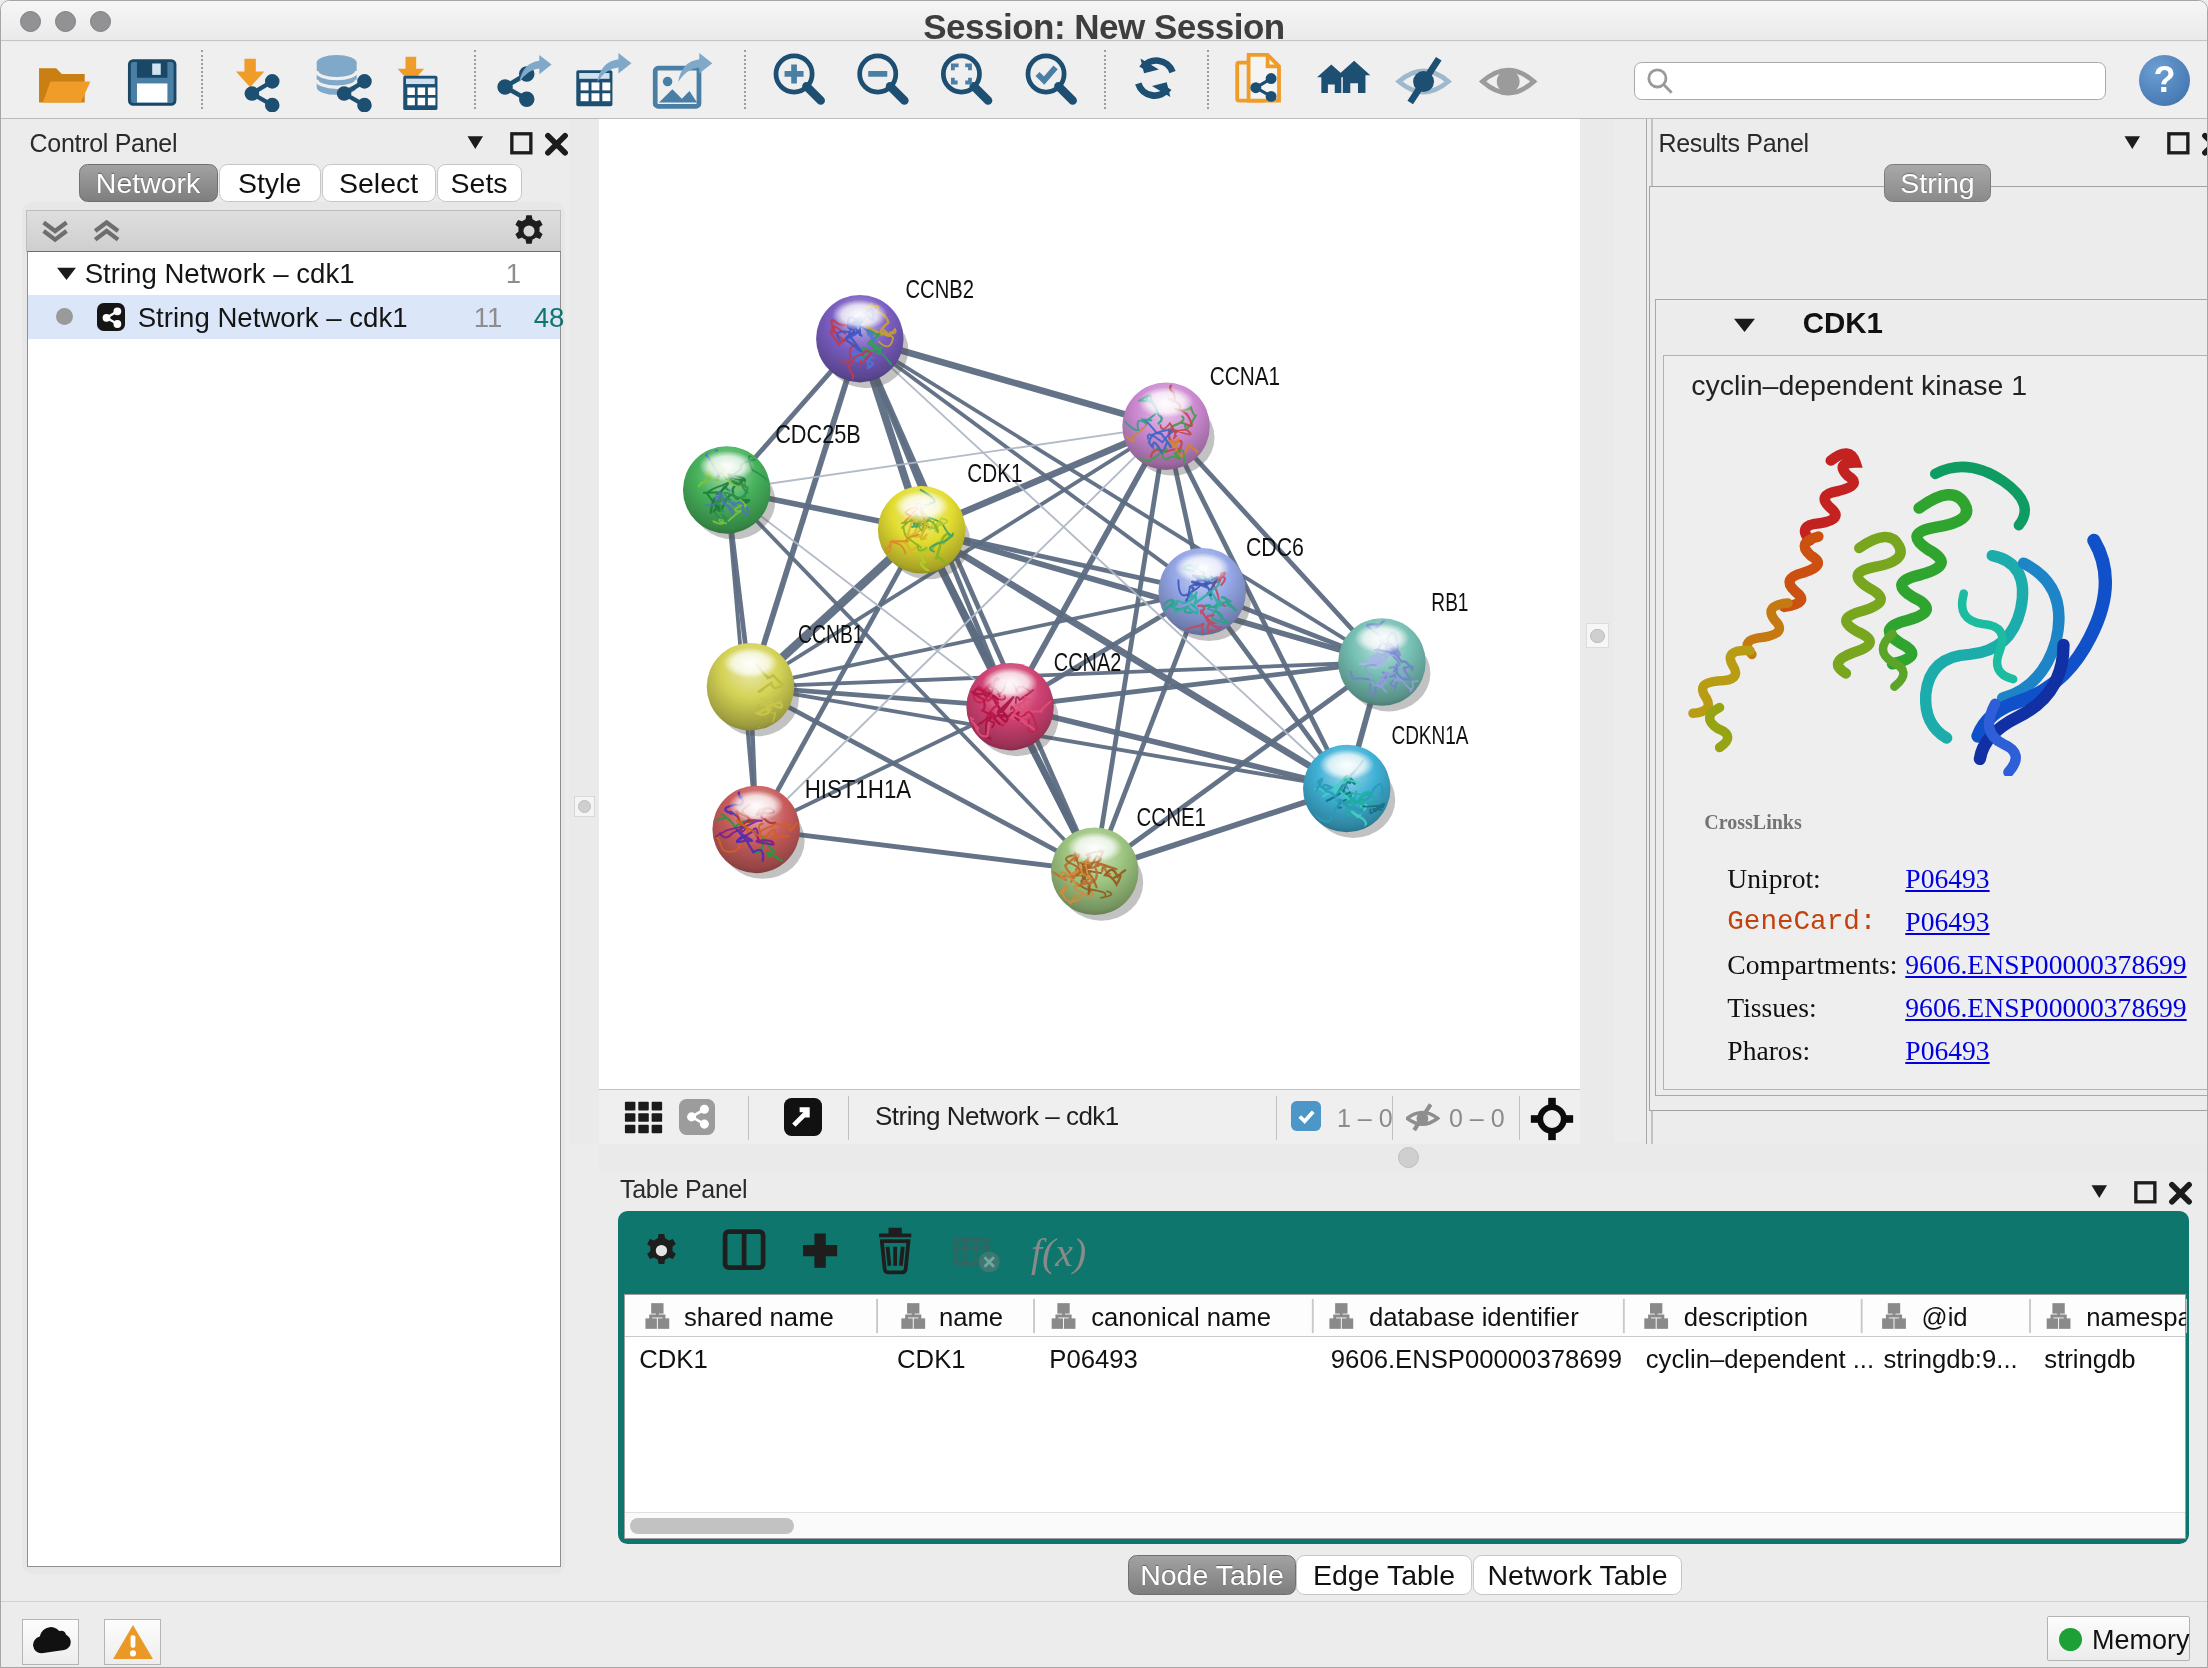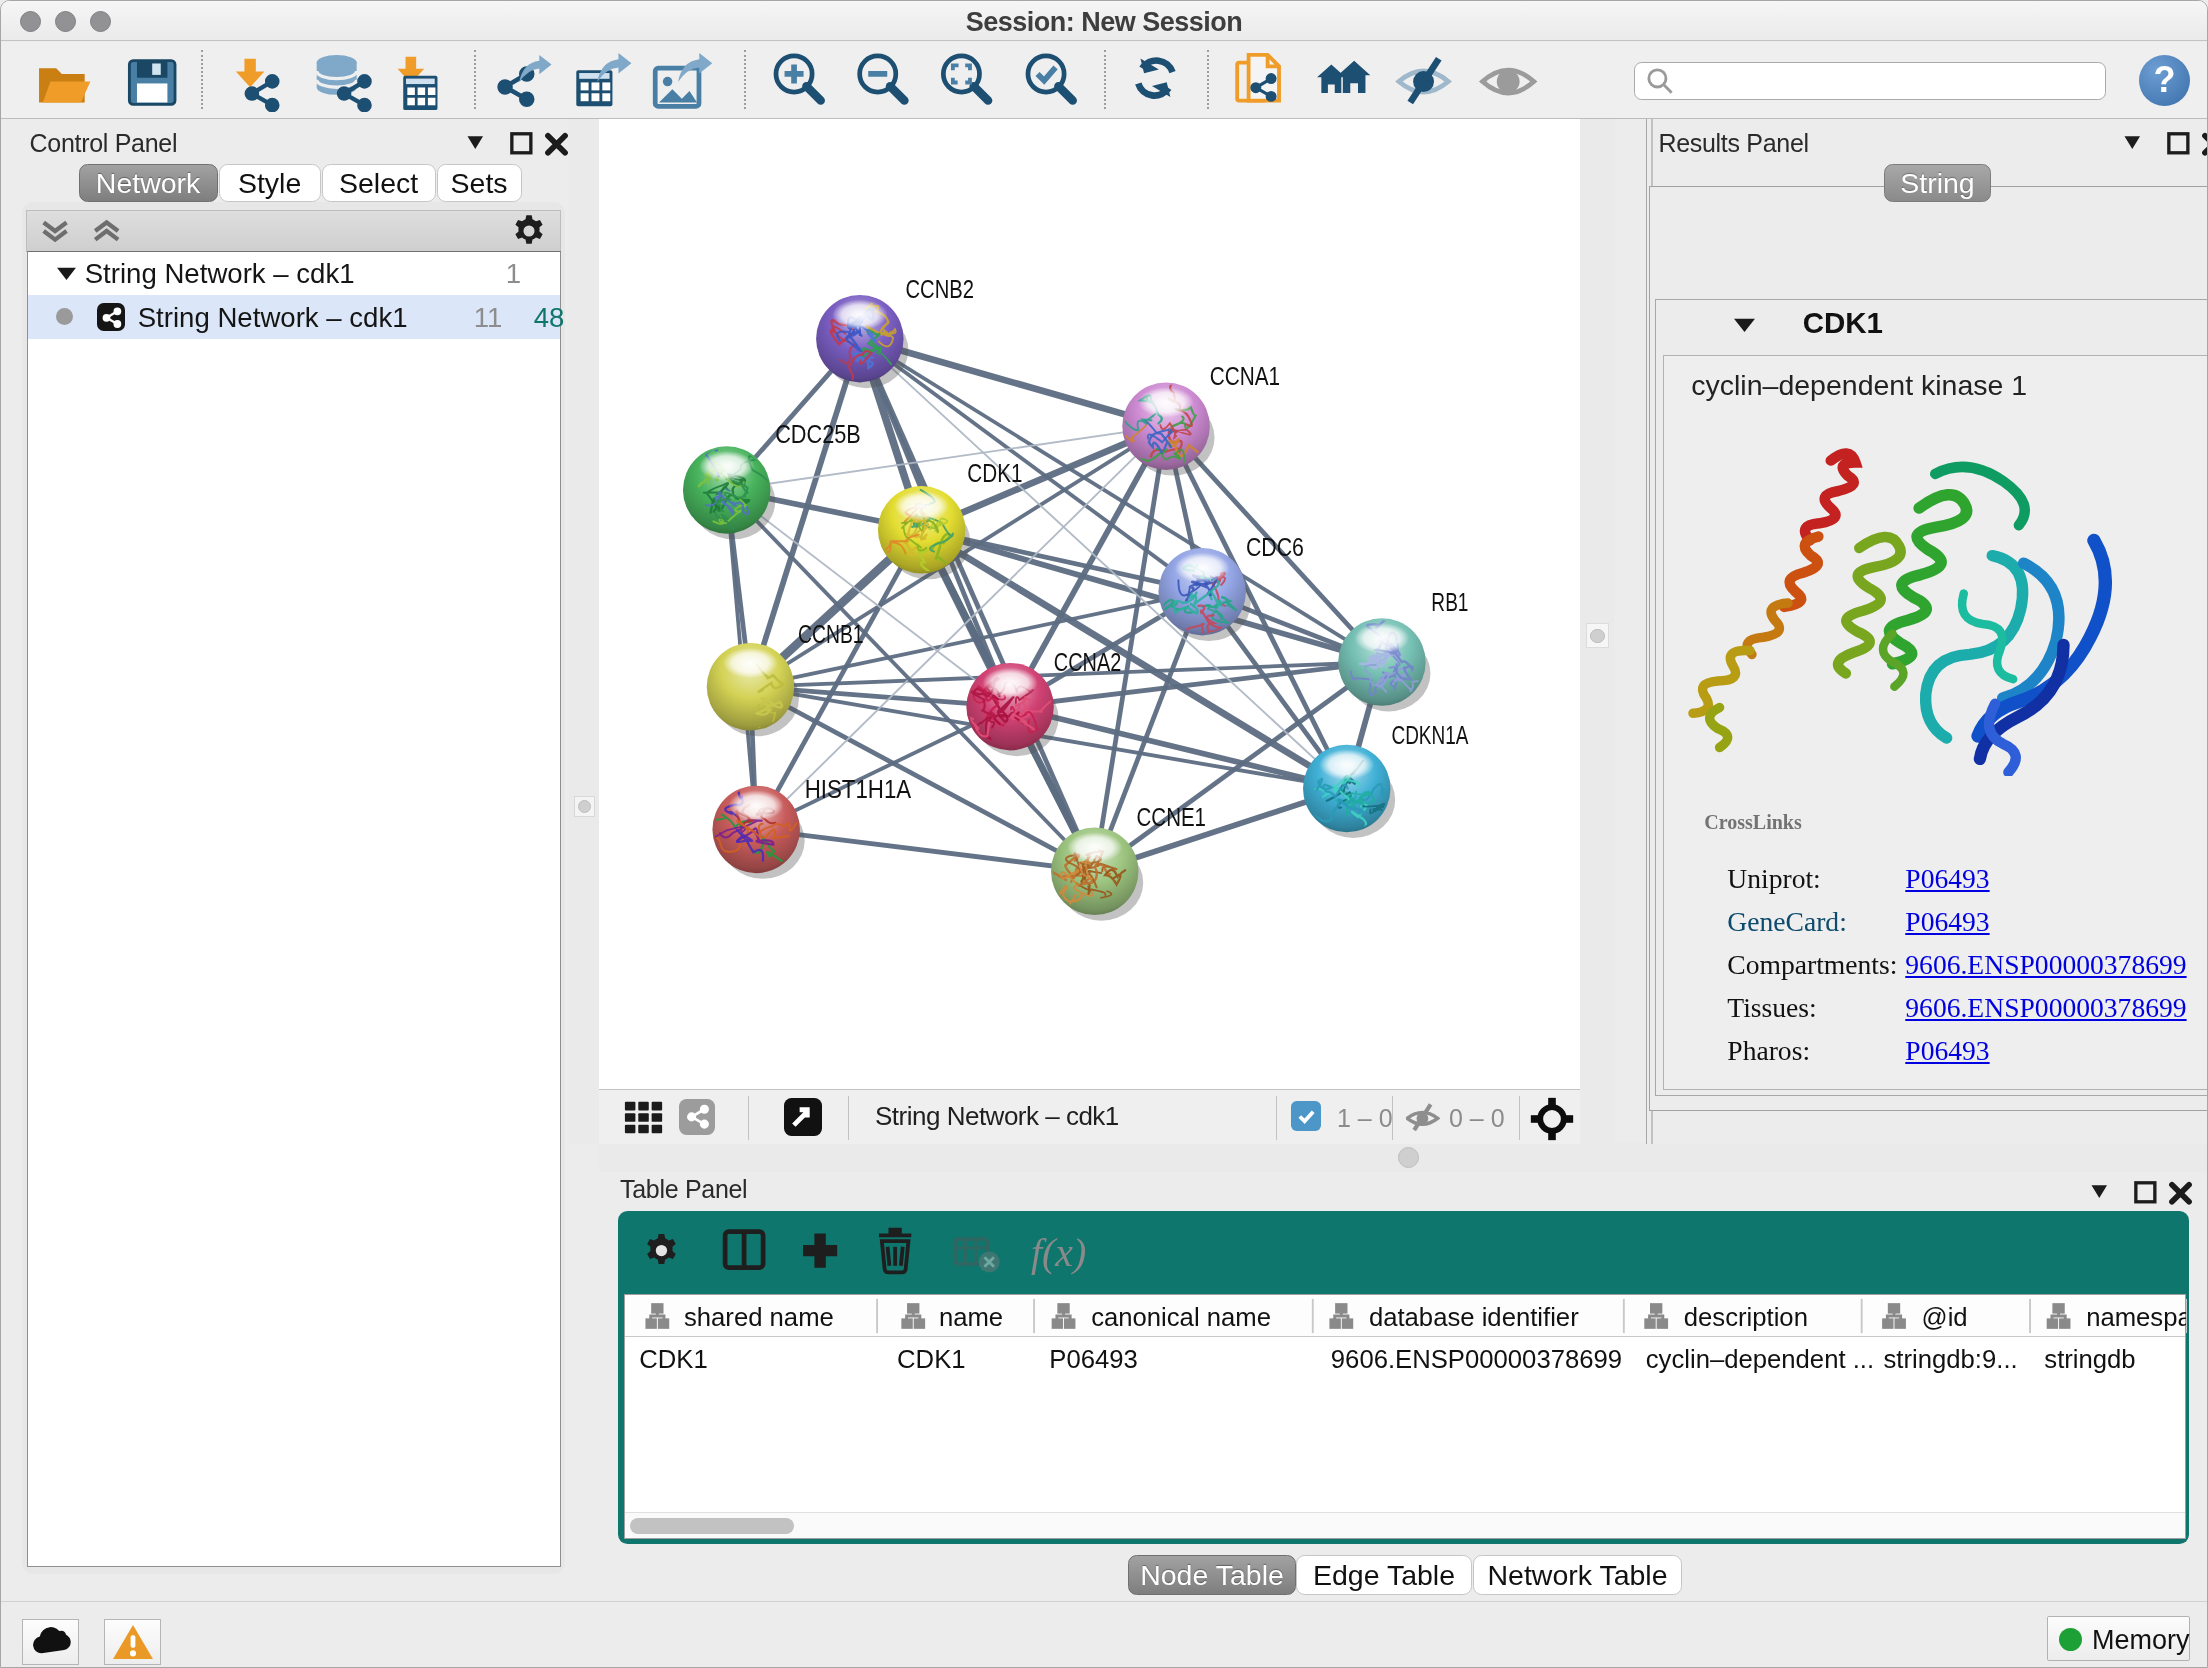--- a/index.html
+++ b/index.html
@@ -5,21 +5,21 @@
 html,body { width:2208px; height:1668px; overflow:hidden; }
 body { font-family:"Liberation Sans", sans-serif; background:#ececec; position:relative; }
 .abs { position:absolute; }
 .win { position:absolute; left:0; top:0; width:2208px; height:1668px;
   border:1.9px solid #a6a6a6; border-radius:9.5px 9.5px 0 0; background:#ececec; overflow:hidden; }
 .titlebar { position:absolute; left:0; top:0; width:100%; height:40px;
   background:linear-gradient(#f6f6f6,#eaeaea); border-bottom:1px solid #c4c4c4; }
 .tl { position:absolute; top:9.5px; width:21px; height:21px; border-radius:50%;
   background:#929295; border:1px solid #7f7f83; }
 .title { position:absolute; top:5.7px; left:0; width:100%; text-align:center;
-  font-size:27px; font-weight:700; color:#3e3e3e; letter-spacing:-0.5px; }
+  font-size:35px; font-weight:700; color:#3e3e3e; letter-spacing:-0.5px; }
 .toolbar { position:absolute; left:0; top:41px; width:100%; height:77px; background:#efefef;
   border-bottom:1.9px solid #bcbcbc; }
 .tsep { position:absolute; top:7.6px; height:59px; width:0;
   border-left:2.9px dotted #9d9d9d; }
 .searchbox { position:absolute; left:1633px; top:20px; width:472px; height:38px;
   background:#fff; border:1.9px solid #a9a9a9; border-radius:7.6px; }
 .help { position:absolute; left:2138px; top:13.3px; width:51px; height:51px; border-radius:50%;
   background:radial-gradient(circle at 35% 30%, #6d9fd4, #3a6ca8); color:#fff; font-size:36px;
   font-weight:700; text-align:center; line-height:49px; }
 .phead { font-size:25px; color:#2a2a2a; letter-spacing:-0.3px; }
@@ -686,21 +686,21 @@
 <path d="M420 222 q0 52 -48 76 q-36 18 -40 44" stroke="#1030a4" stroke-width="13"></path>
 <path d="M348 284 q-16 30 8 42 q24 10 6 30" stroke="#2f5fd8" stroke-width="11"></path>
 <path d="M315 168 q-8 28 20 32 q28 2 18 28 q-10 24 14 30" stroke="#1cbca0" stroke-width="9"></path>
 <path d="M240 210 q-20 18 0 30 q22 10 2 26" stroke="#5aa428" stroke-width="9"></path>
 </g>
             </svg>
             <div class="serif" style="position:absolute;left:0;top:455px;width:100%;">
               <div style="position:absolute;left:40px;top:0;font-size:20px;font-weight:700;color:#737373;">CrossLinks</div>
               <div style="position:absolute;left:63px;top:52px;font-size:27.6px;color:#111;">Uniprot:</div>
               <a class="xl" style="position:absolute;left:241px;top:52px;font-size:27.6px;">P06493</a>
-              <div style="position:absolute;left:63px;top:95px;font-size:27.6px;color:#0c4a6e;">GeneCard:</div>
+              <div style="position:absolute;left:63px;top:95px;font-size:27.6px;color:#c2410c;font-family:Liberation Mono, monospace;">GeneCard:</div>
               <a class="xl" style="position:absolute;left:241px;top:95px;font-size:27.6px;">P06493</a>
               <div style="position:absolute;left:63px;top:138px;font-size:27.6px;color:#111;">Compartments:</div>
               <a class="xl" style="position:absolute;left:241px;top:138px;font-size:27.6px;">9606.ENSP00000378699</a>
               <div style="position:absolute;left:63px;top:181px;font-size:27.6px;color:#111;">Tissues:</div>
               <a class="xl" style="position:absolute;left:241px;top:181px;font-size:27.6px;">9606.ENSP00000378699</a>
               <div style="position:absolute;left:63px;top:224px;font-size:27.6px;color:#111;">Pharos:</div>
               <a class="xl" style="position:absolute;left:241px;top:224px;font-size:27.6px;">P06493</a>
             </div>
           </div>
         </div>

